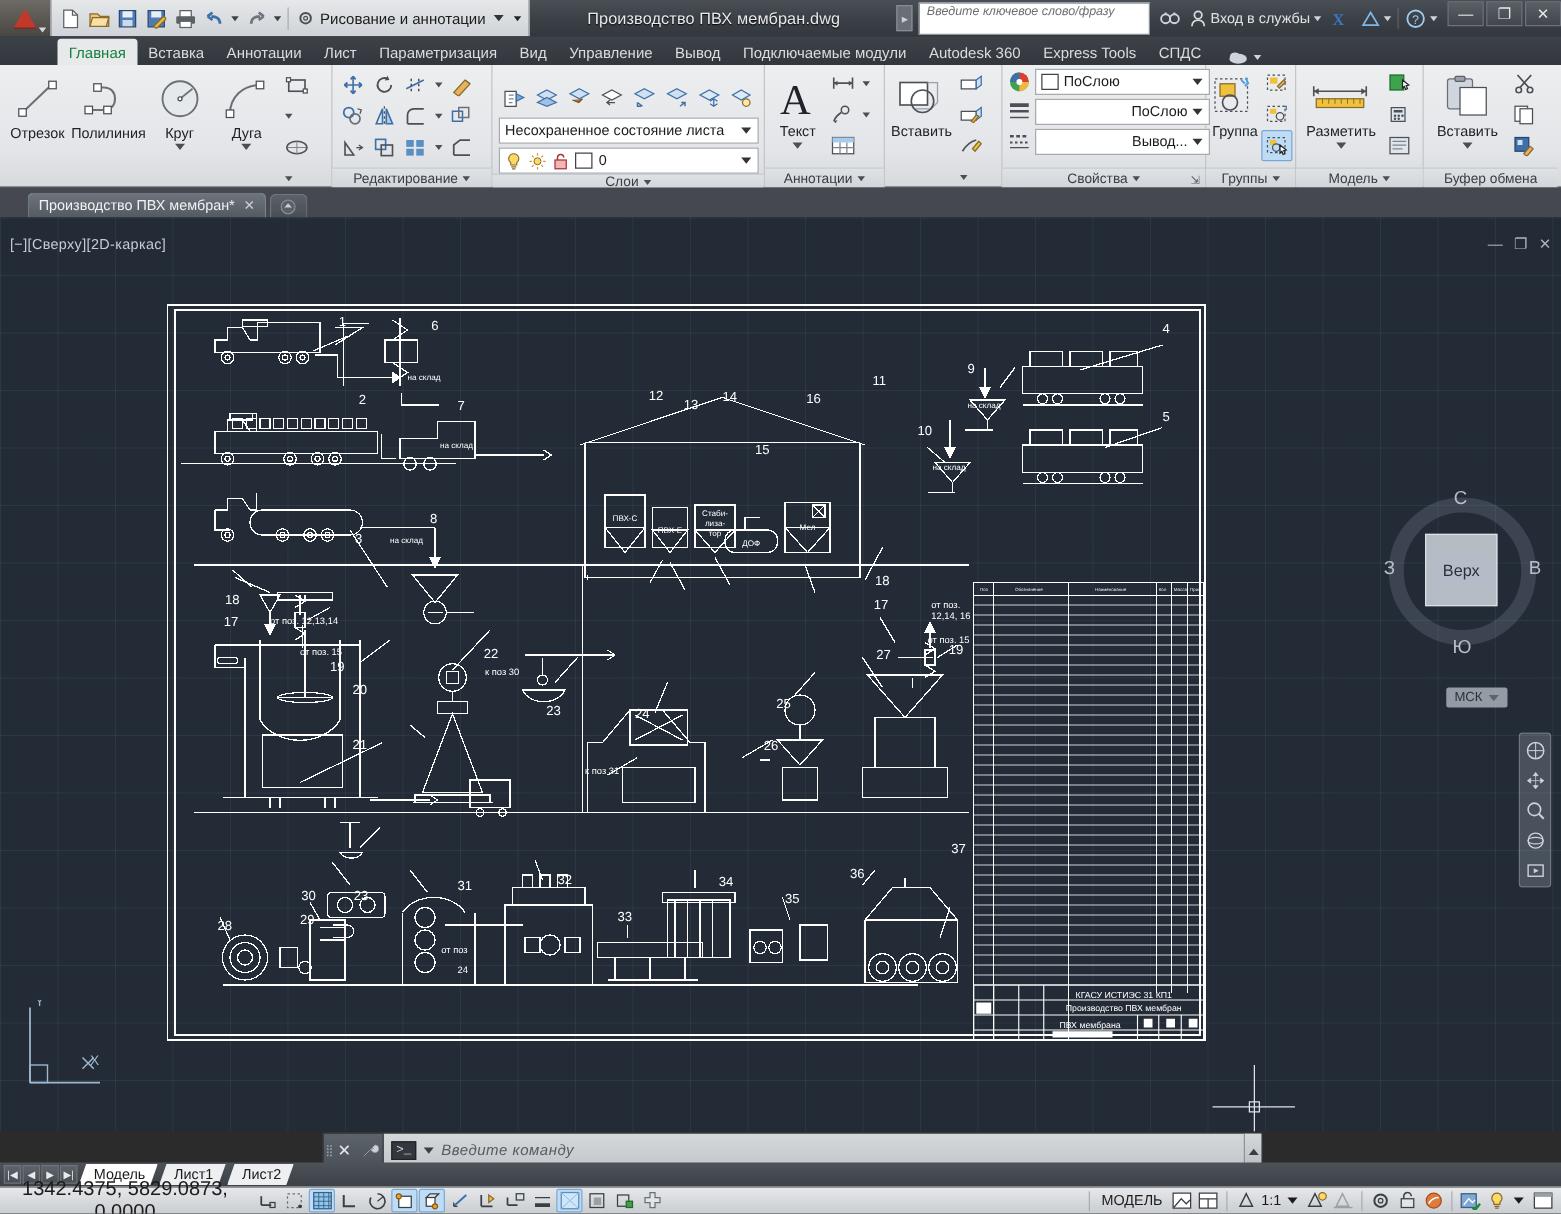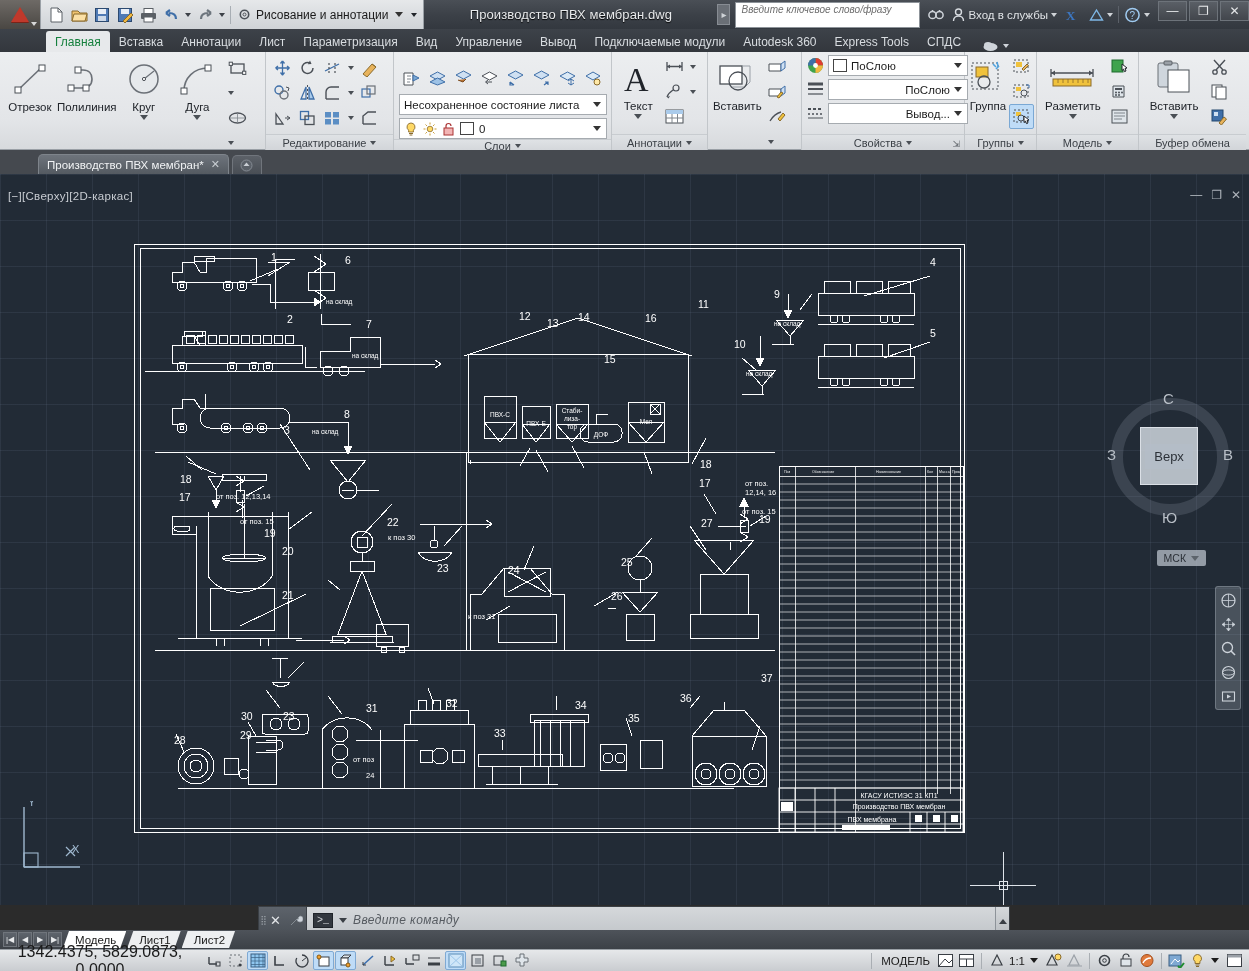--- a/index.html
+++ b/index.html
@@ -139,21 +139,21 @@
   .doctabrow {
     position: absolute; top: 150px; left: 0; width: 1249px; height: 24px;
     background: #45494f;
     display: flex; align-items: flex-end; padding-left: 22px;
   }
   .doctab {
     height: 20px; background: linear-gradient(to bottom,#6e747c,#545a61);
     border: 1px solid #7e848b; border-bottom: none;
     border-radius: 5px 5px 0 0;
     display: flex; align-items: center; gap: 7px; padding: 0 8px;
-    color: #f0f2f4; font-size: 11.5px; margin-left: 16px;
+    color: #f0f2f4; font-size: 11.5px;
   }
   .doctab .x { font-size: 11px; color: #c9ced3; }
   .newtab {
     width: 30px; height: 19px; margin-left: 3px;
     background: linear-gradient(to bottom,#5c6168,#494e55);
     border: 1px solid #70757c; border-bottom: none; border-radius: 5px 5px 0 0;
     display: flex; align-items: center; justify-content: center;
   }
 
   

